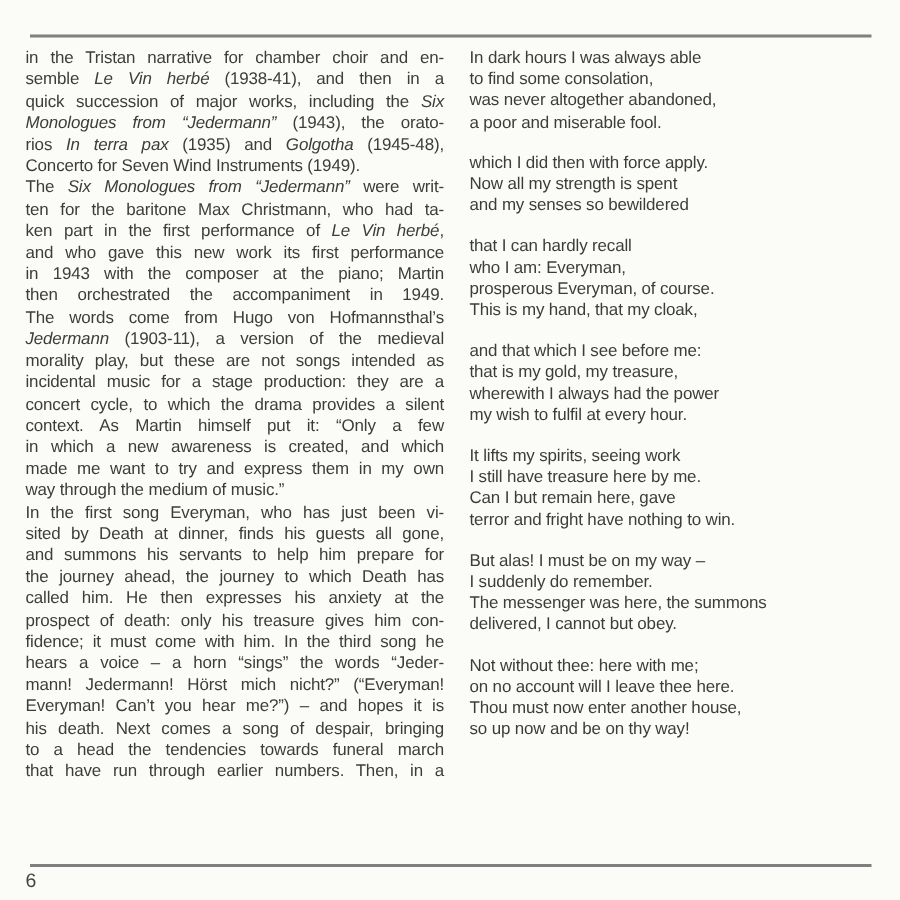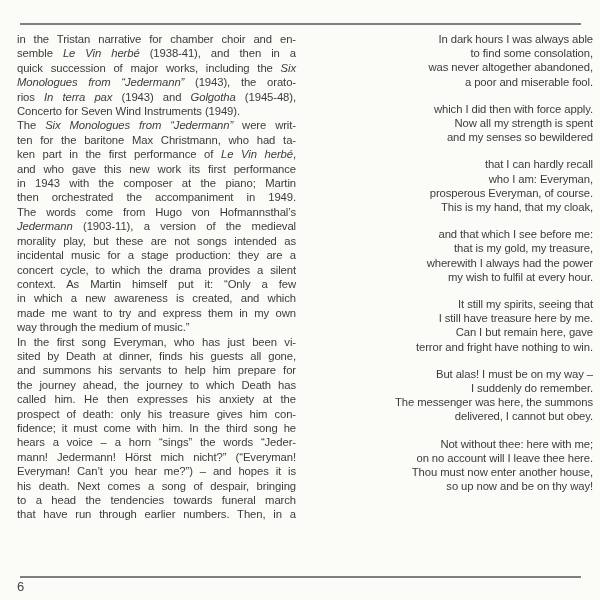--- a/index.html
+++ b/index.html
@@ -46,40 +46,40 @@
     text-align-last: left;
   }
   .it { font-style: italic; }
   .right-col {
     left: 313px;
     width: 280px;
     font-size: 11.3px;
     line-height: 14.2px;
     letter-spacing: -0.1px;
   }
-  .stanza { margin: 0 0 13px 0; text-align: right; }
+  .stanza { margin: 0 0 13px 0; }
   .page-num {
     position: absolute;
     left: 17px;
     top: 579px;
     font-size: 13px;
     color: #454545;
   }
 </style>
 </head>
 <body>
 
 <div class="page">
   <div class="rule top-rule"></div>
   <div class="col left-col">
       <div class="line"><span>in the Tristan narrative for chamber choir and en-</span></div>
       <div class="line"><span>semble </span><span class="it">Le Vin herbé</span><span> (1938-41), and then in a</span></div>
       <div class="line"><span>quick succession of major works, including the </span><span class="it">Six</span></div>
       <div class="line"><span class="it">Monologues from “Jedermann”</span><span> (1943), the orato-</span></div>
-      <div class="line"><span>rios </span><span class="it">In terra pax</span><span> (1943) and </span><span class="it">Golgotha</span><span> (1945-48),</span></div>
+      <div class="line"><span>rios </span><span class="it">In terra pax</span><span> (1935) and </span><span class="it">Golgotha</span><span> (1945-48),</span></div>
       <div class="line last"><span>Concerto for Seven Wind Instruments (1949).</span></div>
       <div class="line"><span>The </span><span class="it">Six Monologues from “Jedermann”</span><span> were writ-</span></div>
       <div class="line"><span>ten for the baritone Max Christmann, who had ta-</span></div>
       <div class="line"><span>ken part in the first performance of </span><span class="it">Le Vin herbé</span><span>,</span></div>
       <div class="line"><span>and who gave this new work its first performance</span></div>
       <div class="line"><span>in 1943 with the composer at the piano; Martin</span></div>
       <div class="line"><span>then orchestrated the accompaniment in 1949.</span></div>
       <div class="line"><span>The words come from Hugo von Hofmannsthal’s</span></div>
       <div class="line"><span class="it">Jedermann</span><span> (1903-11), a version of the medieval</span></div>
       <div class="line"><span>morality play, but these are not songs intended as</span></div>
@@ -121,21 +121,21 @@
         <div class="rline">prosperous Everyman, of course.</div>
         <div class="rline">This is my hand, that my cloak,</div>
       </div>
       <div class="stanza">
         <div class="rline">and that which I see before me:</div>
         <div class="rline">that is my gold, my treasure,</div>
         <div class="rline">wherewith I always had the power</div>
         <div class="rline">my wish to fulfil at every hour.</div>
       </div>
       <div class="stanza">
-        <div class="rline">It still my spirits, seeing that</div>
+        <div class="rline">It lifts my spirits, seeing work</div>
         <div class="rline">I still have treasure here by me.</div>
         <div class="rline">Can I but remain here, gave</div>
         <div class="rline">terror and fright have nothing to win.</div>
       </div>
       <div class="stanza">
         <div class="rline">But alas! I must be on my way –</div>
         <div class="rline">I suddenly do remember.</div>
         <div class="rline">The messenger was here, the summons</div>
         <div class="rline">delivered, I cannot but obey.</div>
       </div>

